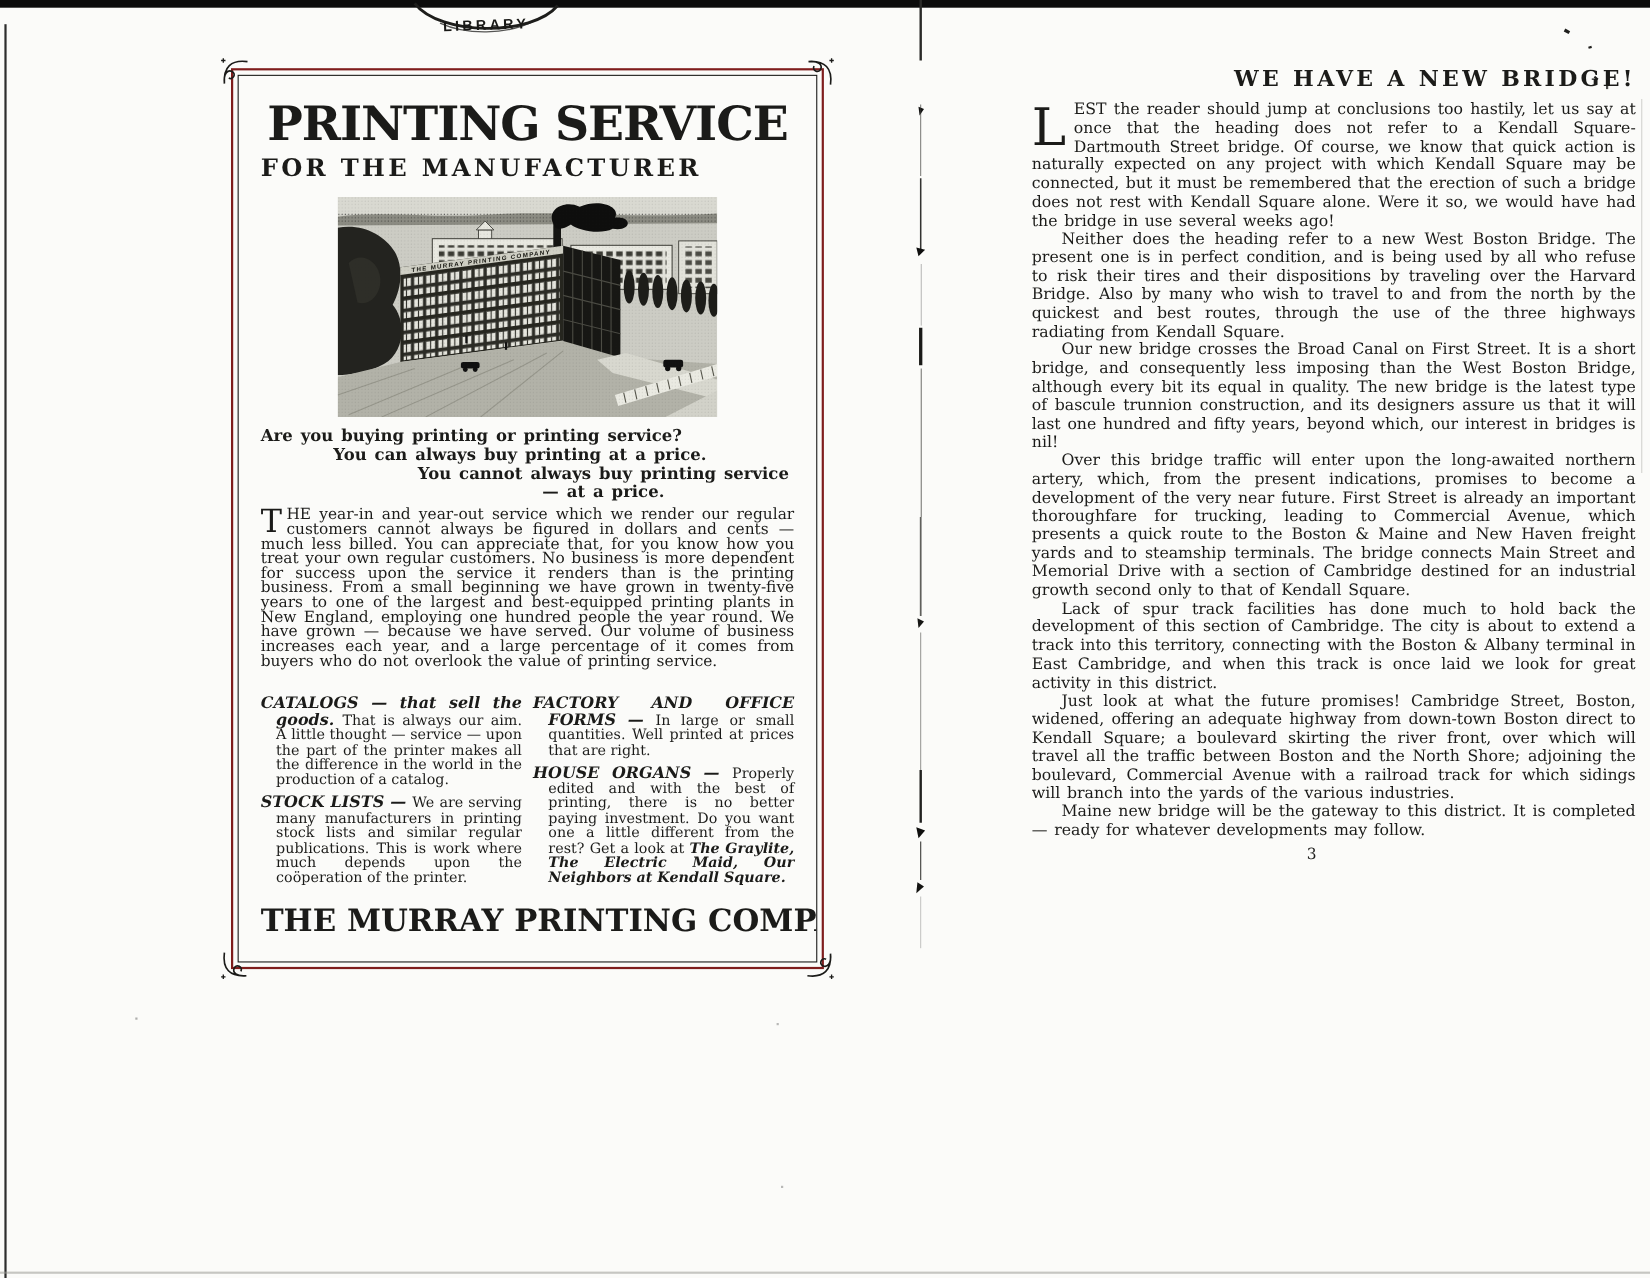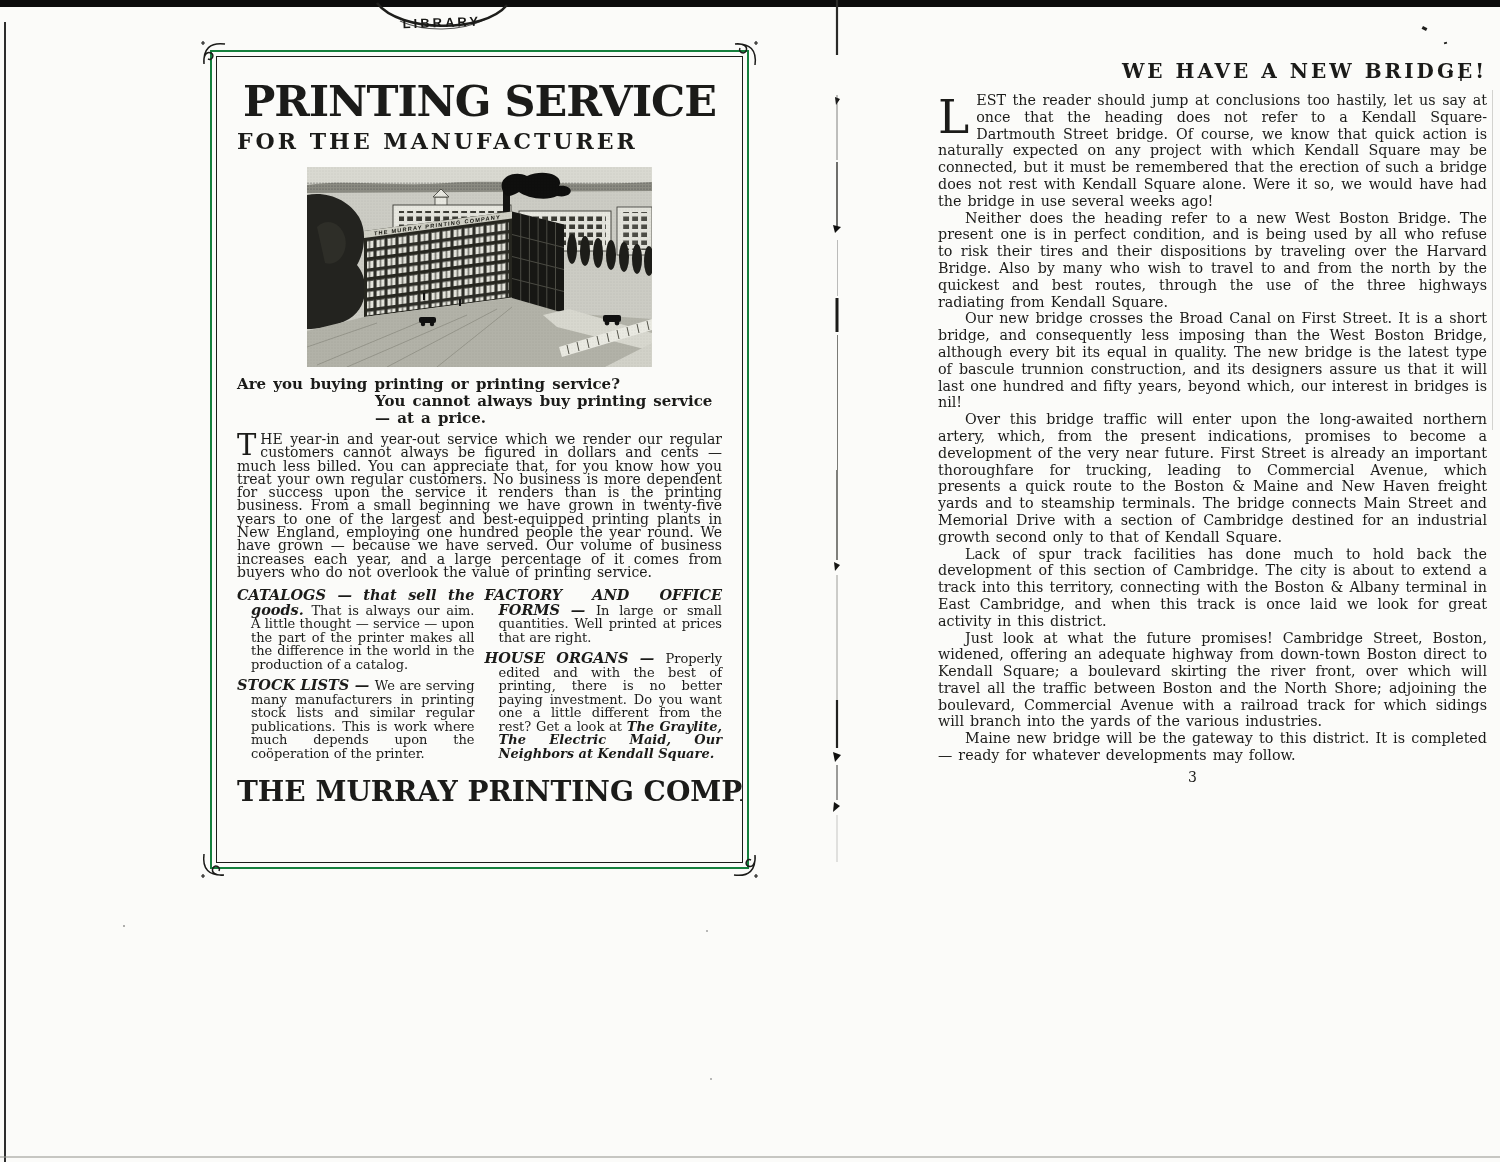--- a/index.html
+++ b/index.html
@@ -7,36 +7,36 @@
           font-family:"DejaVu Serif", serif;color:#1b1b19;}
   
   .edge-top{position:absolute;left:0;top:0;width:1500px;height:7px;background:#0c0c0c;}
   .edge-left{position:absolute;left:4px;top:22px;width:2px;height:1140px;background:#161616;opacity:.9;}
   .edge-bottom{position:absolute;left:0;top:1156px;width:1500px;height:2px;background:#9a9a96;opacity:.55;}
   .edge-right{position:absolute;left:1492px;top:90px;width:1px;height:340px;background:#c2c2be;opacity:.7;}
   .speck{position:absolute;background:#1f1f1d;}
   
   .stamp{position:absolute;left:372px;top:0px;}
   
-  .ad{position:absolute;left:210px;top:50px;width:535px;height:815px;border:2px solid #15803d;}
+  .ad{position:absolute;left:210px;top:62px;width:535px;height:815px;border:2px solid #7f1d1d;}
   .ad-inner{position:absolute;inset:4px;border:1px solid #1b1b19;padding:20px 20px 0 20px;box-sizing:border-box;overflow:hidden;}
   .corner{position:absolute;width:26px;height:26px;}
   .c-tl{left:-12px;top:-12px;}
   .c-tr{right:-12px;top:-12px;transform:rotate(90deg);}
   .c-br{right:-12px;bottom:-12px;transform:rotate(180deg);}
   .c-bl{left:-12px;bottom:-12px;transform:rotate(270deg);}
   .ad-title{text-align:center;font-weight:bold;font-size:43px;letter-spacing:-1px;line-height:48px;white-space:nowrap;}
   .ad-subtitle{text-align:left;font-weight:bold;font-size:22px;letter-spacing:3px;line-height:26px;margin-top:3px;white-space:nowrap;}
   .photo{display:block;margin:13px auto 0 auto;}
   .slogans{margin-top:9px;font-weight:bold;font-size:15px;line-height:17px;word-spacing:2px;}
   .slog2{padding-left:66px;}
-  .slog3{padding-left:138px;}
+  .slog3{padding-left:138px;text-align:center;}
   .intro{margin-top:6px;font-size:14px;line-height:13.3px;text-align:justify;word-spacing:1px;}
   .dropcap-t{float:left;font-size:29px;line-height:25px;padding-right:4px;}
-  .items{display:flex;gap:10px;margin-top:9px;}
+  .items{display:flex;gap:10px;margin-top:25px;}
   .col{width:243px;}
   .item{font-size:13px;line-height:13.5px;text-align:justify;padding-left:14px;text-indent:-14px;margin-bottom:7px;}
   .item-head{font-style:italic;font-weight:bold;font-size:14.5px;}
   .item-tail{font-style:italic;font-weight:bold;}
   .company{margin-top:9px;text-align:center;font-weight:bold;font-size:28px;line-height:31px;white-space:nowrap;}
   
   .article{position:absolute;left:938px;top:58px;width:549px;}
   .headline{text-align:right;font-weight:bold;font-size:20px;letter-spacing:3px;line-height:26px;margin-bottom:8px;white-space:nowrap;}
   .article p{margin:0;font-size:14.3px;line-height:16.8px;text-align:justify;text-indent:27px;word-spacing:1.5px;}
   .article p.first{text-indent:0;}
@@ -215,20 +215,21 @@
           <circle cx="300" cy="156" r="2.4"></circle>
             <circle cx="310" cy="156" r="2.4"></circle>
           <rect x="116" y="126" width="2" height="7"></rect>
             <rect x="152" y="132" width="2" height="7"></rect>
         </g>
         <rect width="345" height="200" fill="url(#grain)" opacity="0.12"></rect>
       </svg>
 
       <div class="slogans">
         <div class="slog1">Are you buying printing or printing service?</div>
+        <div class="slog2">You can always buy printing at a price.</div>
         <div class="slog3">You cannot always buy printing service — at a price.</div>
       </div>
 
       <div class="intro">
         <span class="dropcap-t">T</span><span>HE year-in and year-out service which we render our regular customers cannot always be figured in dollars and cents — much less billed.  You can appreciate that, for you know how you treat your own regular customers.  No business is more dependent for success upon the service it renders than is the printing business.  From a small beginning we have grown in twenty-five years to one of the largest and best-equipped printing plants in New England, employing one hundred people the year round.  We have grown — because we have served. Our volume of business increases each year, and a large percentage of it comes from buyers who do not overlook the value of printing service.</span>
       </div>
 
       <div class="items">
         <div class="col">
           <div class="item">

